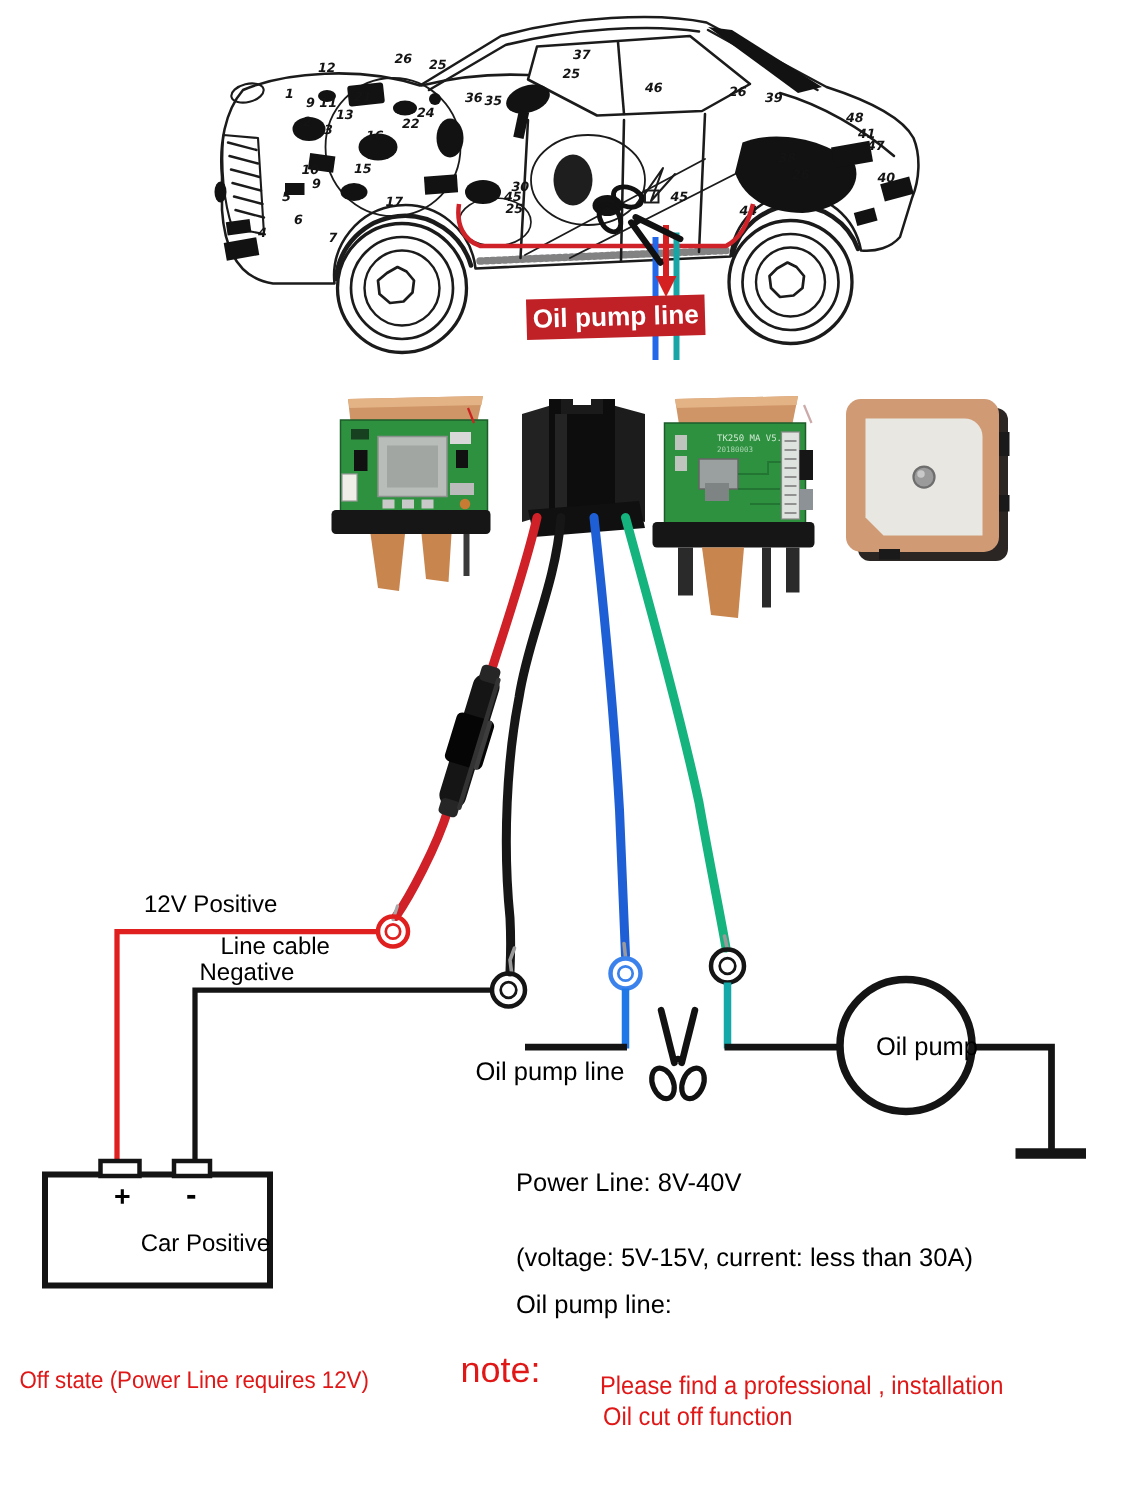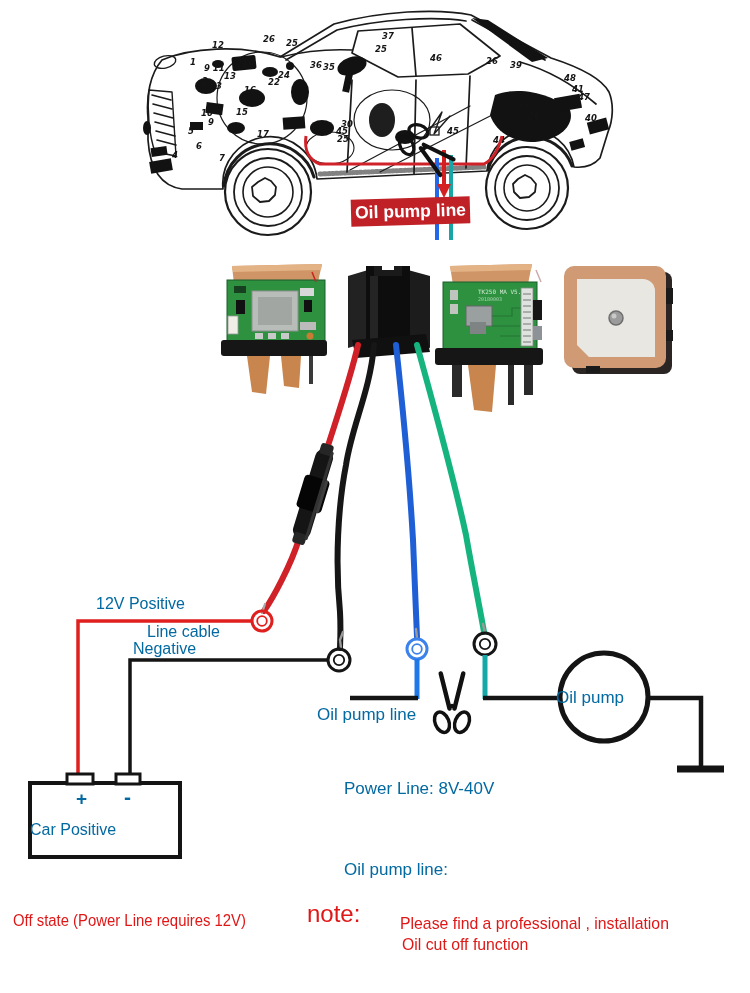--- a/index.html
+++ b/index.html
@@ -1,29 +1,29 @@
 <!DOCTYPE html>
 <html><head>
 <meta charset="utf-8">
 <style>
   html,body{margin:0;padding:0;background:#fff;}
   .stage{position:relative;width:750px;height:993px;background:#fff;overflow:hidden;
          font-family:"Liberation Sans",sans-serif;}
   .stage svg{position:absolute;left:0;top:0;}
-  .lbl{position:absolute;color:#0369a1;white-space:nowrap;line-height:1.05;}
+  .lbl{position:absolute;color:#000000;white-space:nowrap;line-height:1.05;}
   .cutbox{position:absolute;left:351px;top:198px;width:119px;height:27px;
           background:#bf2127;transform:rotate(-1.6deg);display:flex;
           align-items:center;justify-content:center;}
   .cutbox span{color:#fff;font-weight:bold;font-size:17.5px;}
   .t16{font-size:16px;}
   .t17{font-size:17px;}
   .red{color:#e01717;}
   .narrow{transform:scaleX(.93);transform-origin:left top;}
   .pn{font:italic 700 8.5px "DejaVu Sans",sans-serif;fill:#141414;}
-  .battxt{position:absolute;text-align:left;}
+  .battxt{position:absolute;text-align:right;}
 </style>
 </head>
 <body>
 
 <div class="stage">
 
 <svg width="750" height="993" viewBox="0 0 750 993">
 
   <g stroke="#1b1b1b" stroke-width="1.7" fill="none" stroke-linejoin="round" stroke-linecap="round">
 
@@ -283,19 +283,20 @@
 
 <div class="lbl" style="left:76px;top:789px;font-size:19px;font-weight:bold;">+</div>
 <div class="lbl" style="left:124px;top:786px;font-size:21px;font-weight:bold;">-</div>
 <div class="lbl battxt t16" style="left:30px;top:822px;width:150px;">Car Positive</div>
 
 <div class="lbl t17" style="left:317px;top:706px;">Oil pump line</div>
 <div class="lbl battxt t17" style="left:556px;top:689px;width:96px;">Oil pump</div>
 
 <div class="lbl t17" style="left:344px;top:780px;">Power Line: 8V-40V</div>
 <div class="lbl t17" style="left:344px;top:813px;margin-top:48px;">Oil pump line:</div>
+<div class="lbl t17" style="left:344px;top:830px;">(voltage: 5V-15V, current: less than 30A)</div>
 
 <div class="lbl red narrow" style="left:13px;top:913px;font-size:16px;">Off state (Power Line requires 12V)</div>
 <div class="lbl red" style="left:307px;top:901px;font-size:24px;">note:</div>
 <div class="lbl red narrow" style="left:400px;top:915px;font-size:17px;">Please find a professional ,  installation</div>
 <div class="lbl red narrow" style="left:402px;top:936px;font-size:17px;">Oil cut off function</div>
 
 </div>
 
 </body></html>

